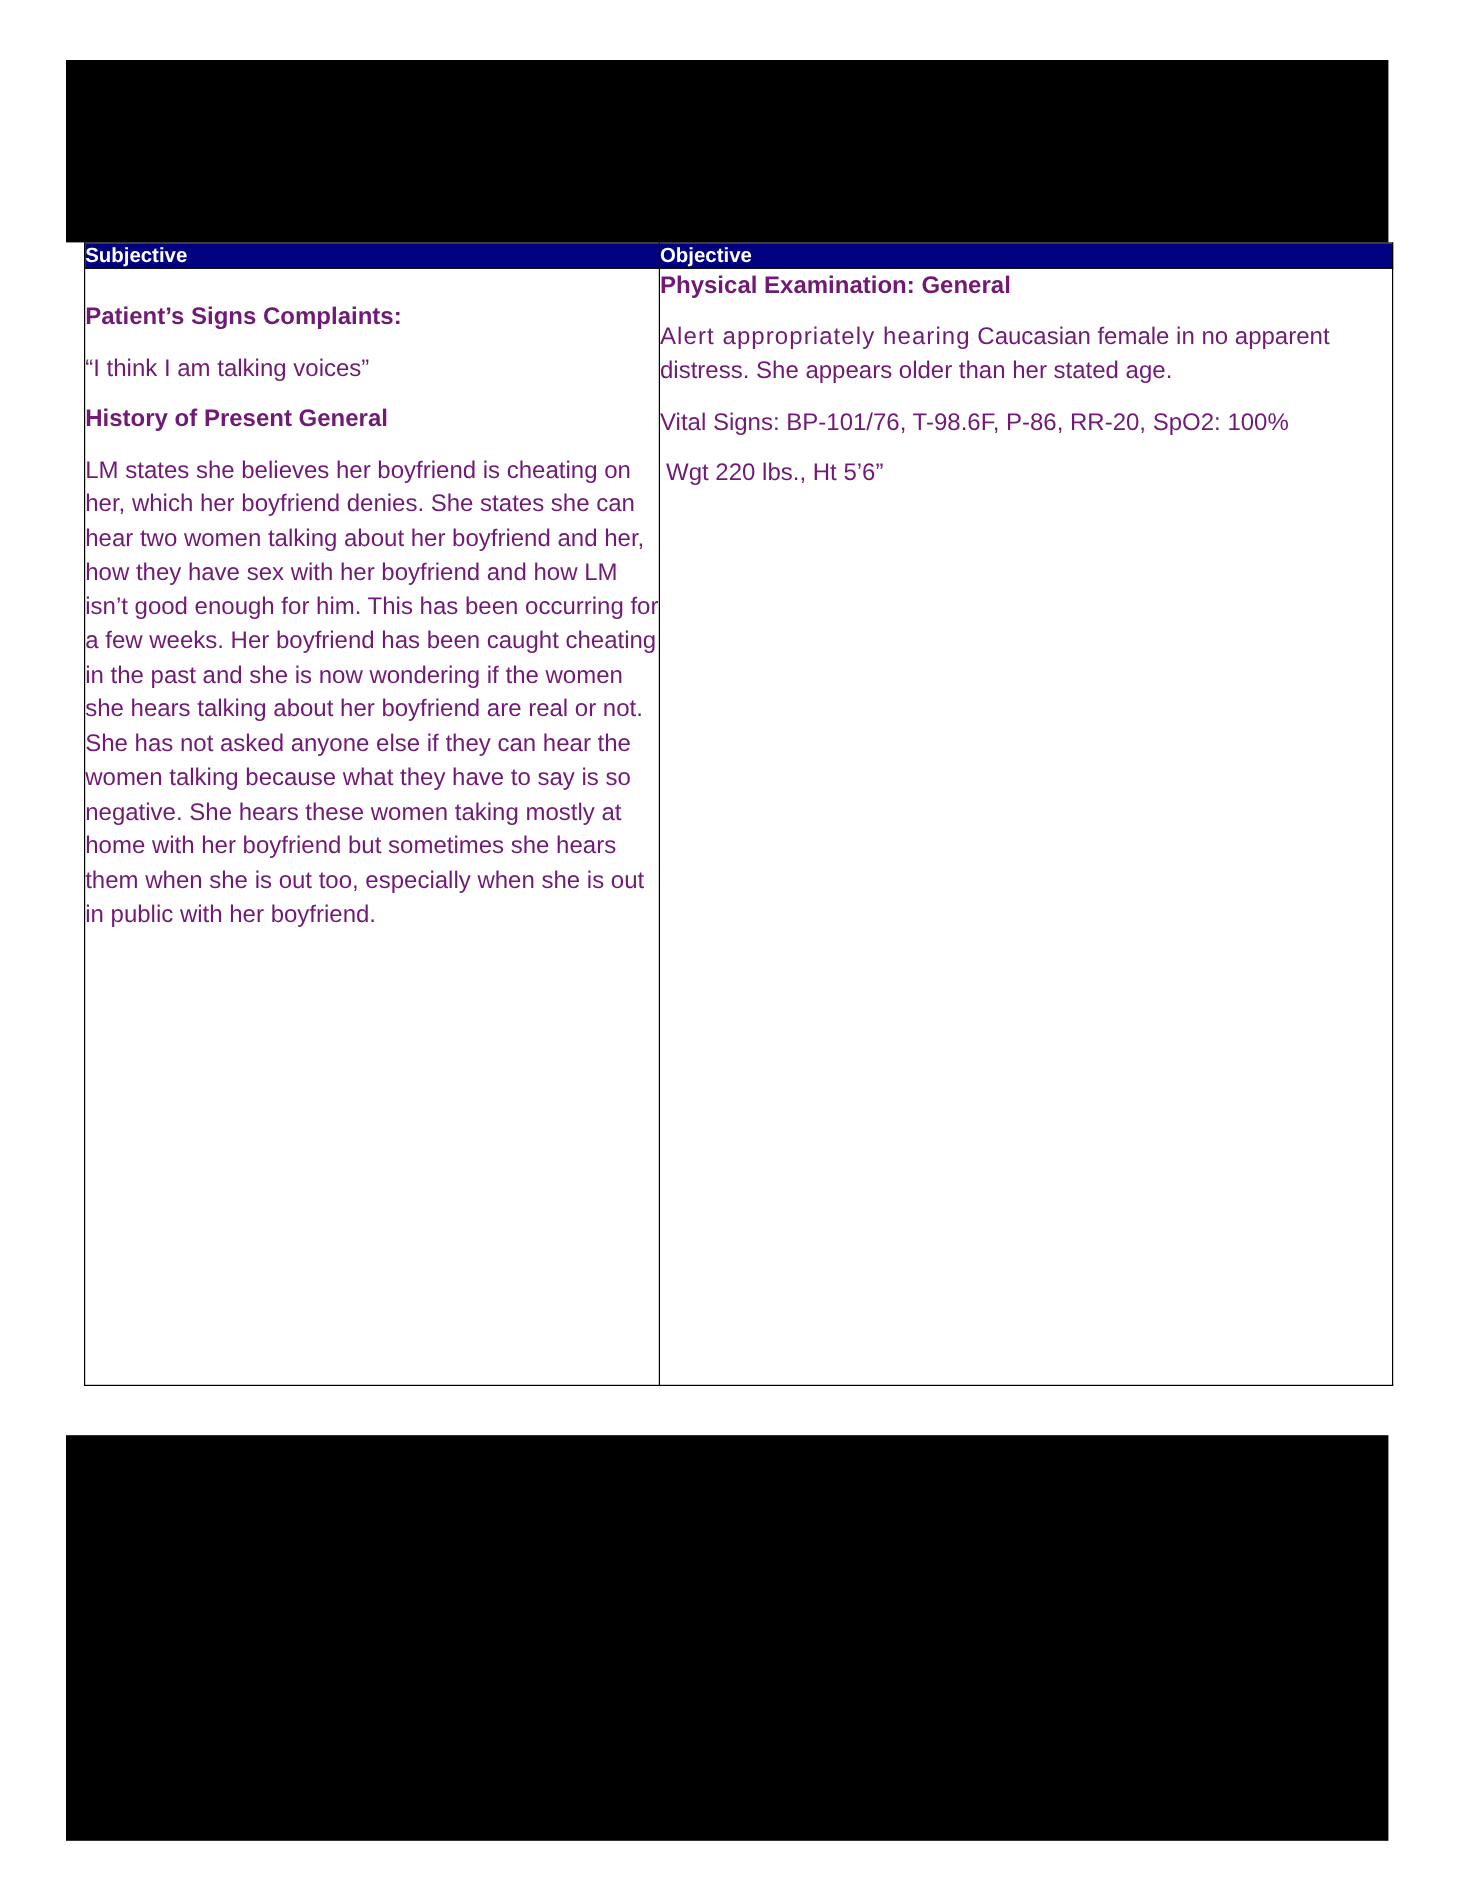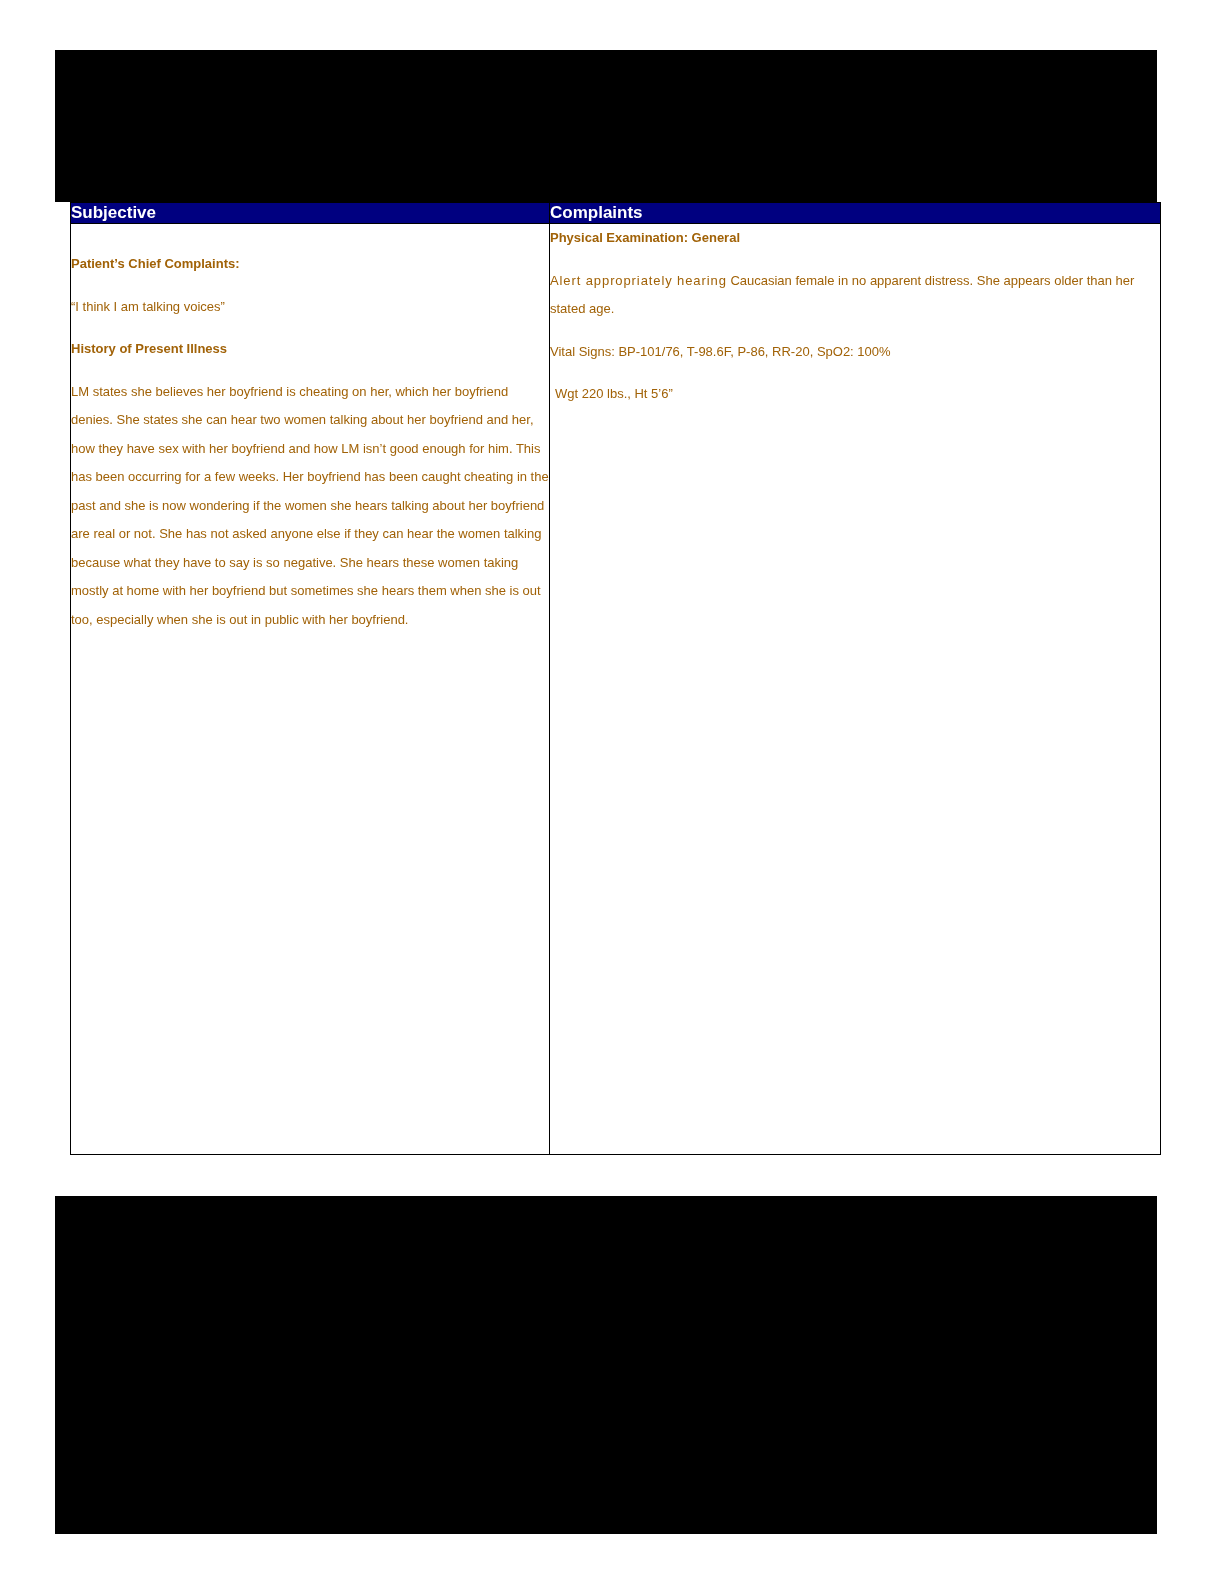--- a/index.html
+++ b/index.html
@@ -58,23 +58,23 @@
     background: #ffffff;
     color: #000000;
     padding: 10px 14px 14px 14px;
     height: 930px;
   }
   .col-left  { width: 478px; }
   .col-right { width: 610px; }
 
   p {
     margin: 0 0 14px 0;
-    font-size: 13px;
+    font-size: 20px;
     line-height: 28.5px;
-    color: #a16207;
+    color: #701a75;
   }
   p.bold { font-weight: bold; }
   .spacer-lg { height: 26px; }
   .tracked {
     letter-spacing: 0.9px;
   }
   .indent-small { padding-left: 5px; }
 </style>
 </head>
 <body>
@@ -82,28 +82,28 @@
 <div class="page">
 
   <div class="mask mask-top"></div>
   <div class="mask mask-bottom"></div>
 
   <div class="doc">
     <table class="soap">
       <tbody>
           <tr>
         <th class="hdr-cell col-left">Subjective</th>
-        <th class="hdr-cell col-right">Complaints</th>
+        <th class="hdr-cell col-right">Objective</th>
       </tr>
       <tr>
         <td class="body-cell col-left">
           <div class="spacer-lg"></div>
-          <p class="bold">Patient’s Chief Complaints:</p>
+          <p class="bold">Patient’s Signs Complaints:</p>
           <p>“I think I am talking voices”</p>
-          <p class="bold">History of Present Illness</p>
+          <p class="bold">History of Present General</p>
           <p>LM states she believes her boyfriend is cheating on her, which her boyfriend denies. She states she can hear two women talking about her boyfriend and her, how they have sex with her boyfriend and how LM isn’t good enough for him. This has been occurring for a few weeks. Her boyfriend has been caught cheating in the past and she is now wondering if the women she hears talking about her boyfriend are real or not. She has not asked anyone else if they can hear the women talking because what they have to say is so negative. She hears these women taking mostly at home with her boyfriend but sometimes she hears them when she is out too, especially when she is out in public with her boyfriend.</p>
         </td>
         <td class="body-cell col-right">
           <p class="bold">Physical Examination: General</p>
           <p>
             <span class="tracked">Alert appropriately hearing</span>
             <span>Caucasian female in no apparent distress. She appears older than her stated age.</span>
           </p>
           <p>Vital Signs: BP-101/76, T-98.6F, P-86, RR-20, SpO2: 100%</p>
           <p class="indent-small">Wgt 220 lbs., Ht 5’6”</p>

